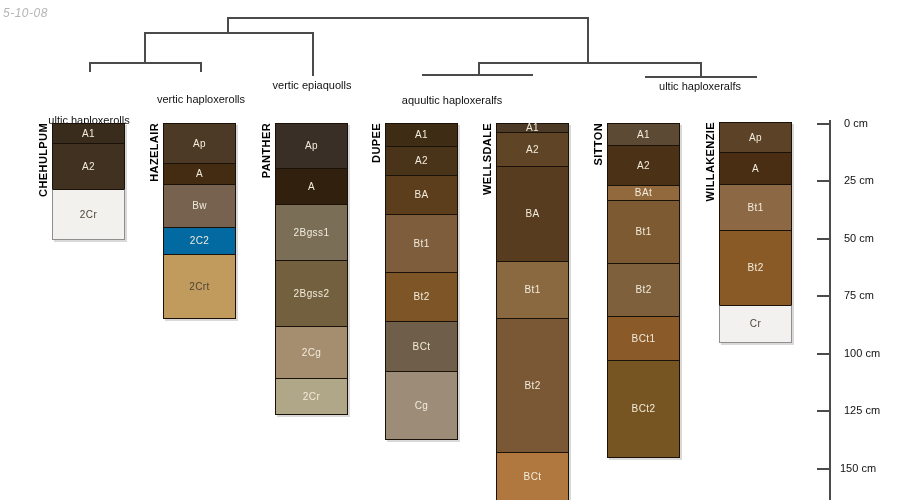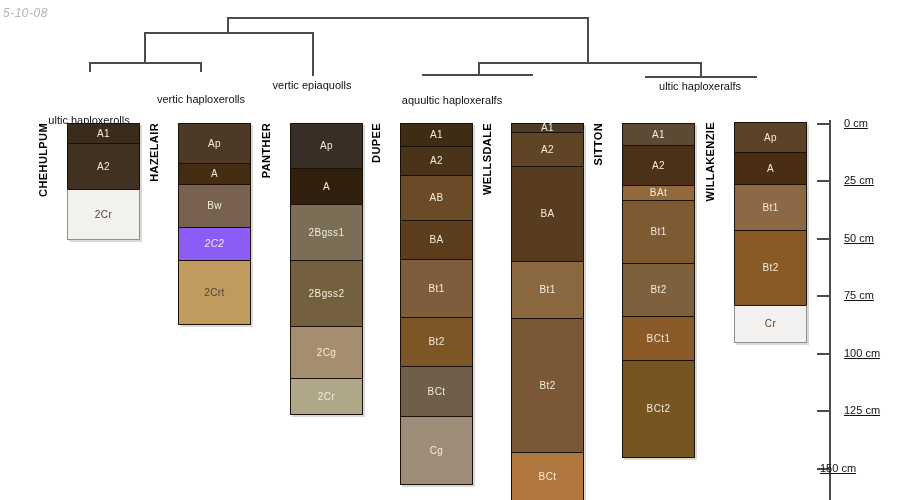--- a/index.html
+++ b/index.html
@@ -12,41 +12,40 @@
     font-size:12px;color:#b5b5b5;letter-spacing:.5px;
   }
   .tline{position:absolute;background:#4b4b4b;}
   .tlabel{
     position:absolute;font-size:11px;color:#111;white-space:nowrap;
     transform:translateX(-50%);
   }
   .column{
     position:absolute;
     box-shadow:2px 2px 0 rgba(0,0,0,0.15);
-    margin-left:15px;
   }
   .profile-name{
     position:absolute;font-weight:bold;font-size:11px;color:#000;
     letter-spacing:.4px;white-space:nowrap;line-height:13px;
     transform-origin:0 0;transform:rotate(-90deg) translateX(-100%);
   }
   .horizon{
     box-sizing:border-box;border:1px solid #1a1209;margin-top:-1px;
     display:flex;align-items:center;justify-content:center;
     font-size:10px;line-height:1;letter-spacing:.4px;overflow:visible;
   }
   .horizon:first-child{margin-top:0;}
   .horizon.light-text{color:#f2ecdc;}
   .horizon.dark-text{color:#4d4436;}
   .horizon.gray-frame{
     border-left-color:#8f8f8f;border-right-color:#8f8f8f;border-bottom-color:#8f8f8f;
   }
   .axis-line{position:absolute;background:#4b4b4b;}
   .tick-line{position:absolute;background:#4b4b4b;}
-  .tick-label{position:absolute;font-size:11px;color:#111;white-space:nowrap;text-decoration:underline;}
+  .tick-label{position:absolute;font-size:11px;color:#111;white-space:nowrap;}
 </style>
 </head>
 <body>
 
 <div class="canvas">
   <div class="date-stamp">5-10-08</div>
   <div id="tree">
       <div class="tline" style="left: 227px; top: 17px; width: 362px; height: 2px; background: rgb(75, 75, 75);"></div>
       <div class="tline" style="left: 227px; top: 17px; width: 2px; height: 16px; background: rgb(75, 75, 75);"></div>
       <div class="tline" style="left: 144px; top: 32px; width: 169px; height: 2px; background: rgb(75, 75, 75);"></div>
@@ -84,21 +83,21 @@
       <div class="column" style="left: 163px; top: 123px; width: 73px;">
         <div class="horizon light-text" style="height: 41px; background: rgb(77, 58, 38);">
           <span>Ap</span>
         </div>
         <div class="horizon light-text" style="height: 22px; background: rgb(67, 44, 18);">
           <span>A</span>
         </div>
         <div class="horizon light-text" style="height: 44px; background: rgb(119, 98, 80);">
           <span>Bw</span>
         </div>
-        <div class="horizon light-text" style="height: 34px; background: #8b5cf6; font-style: italic;">
+        <div class="horizon light-text" style="height: 28px; background: #0369a1;">
           <span>2C2</span>
         </div>
         <div class="horizon dark-text" style="height: 65px; background: rgb(193, 155, 94);">
           <span>2Crt</span>
         </div>
       </div>
       <div class="profile-name" style="left: 260px; top: 123px;">PANTHER</div>
       <div class="column" style="left: 275px; top: 123px; width: 73px;">
         <div class="horizon light-text" style="height: 46px; background: rgb(58, 47, 38);">
           <span>Ap</span>
@@ -119,23 +118,20 @@
           <span>2Cr</span>
         </div>
       </div>
       <div class="profile-name" style="left: 370px; top: 123px;">DUPEE</div>
       <div class="column" style="left: 385px; top: 123px; width: 73px;">
         <div class="horizon light-text" style="height: 24px; background: rgb(62, 44, 21);">
           <span>A1</span>
         </div>
         <div class="horizon light-text" style="height: 30px; background: rgb(74, 52, 25);">
           <span>A2</span>
-        </div>
-        <div class="horizon light-text" style="height: 46px; background: rgb(106, 75, 38);">
-          <span>AB</span>
         </div>
         <div class="horizon light-text" style="height: 40px; background: rgb(92, 62, 29);">
           <span>BA</span>
         </div>
         <div class="horizon light-text" style="height: 59px; background: rgb(125, 93, 59);">
           <span>Bt1</span>
         </div>
         <div class="horizon light-text" style="height: 50px; background: rgb(125, 85, 39);">
           <span>Bt2</span>
         </div>
@@ -218,15 +214,15 @@
       <div class="tick-label" style="left: 844px; top: 174px;">25 cm</div>
       <div class="tick-line" style="left: 817px; top: 238px; width: 12px; height: 2px;"></div>
       <div class="tick-label" style="left: 844px; top: 232px;">50 cm</div>
       <div class="tick-line" style="left: 817px; top: 295px; width: 12px; height: 2px;"></div>
       <div class="tick-label" style="left: 844px; top: 289px;">75 cm</div>
       <div class="tick-line" style="left: 817px; top: 353px; width: 12px; height: 2px;"></div>
       <div class="tick-label" style="left: 844px; top: 347px;">100 cm</div>
       <div class="tick-line" style="left: 817px; top: 410px; width: 12px; height: 2px;"></div>
       <div class="tick-label" style="left: 844px; top: 404px;">125 cm</div>
       <div class="tick-line" style="left: 817px; top: 468px; width: 12px; height: 2px;"></div>
-      <div class="tick-label" style="left: 820px; top: 462px;">150 cm</div>
+      <div class="tick-label" style="left: 840px; top: 462px;">150 cm</div>
     </div>
 </div>
 
 </body></html>

